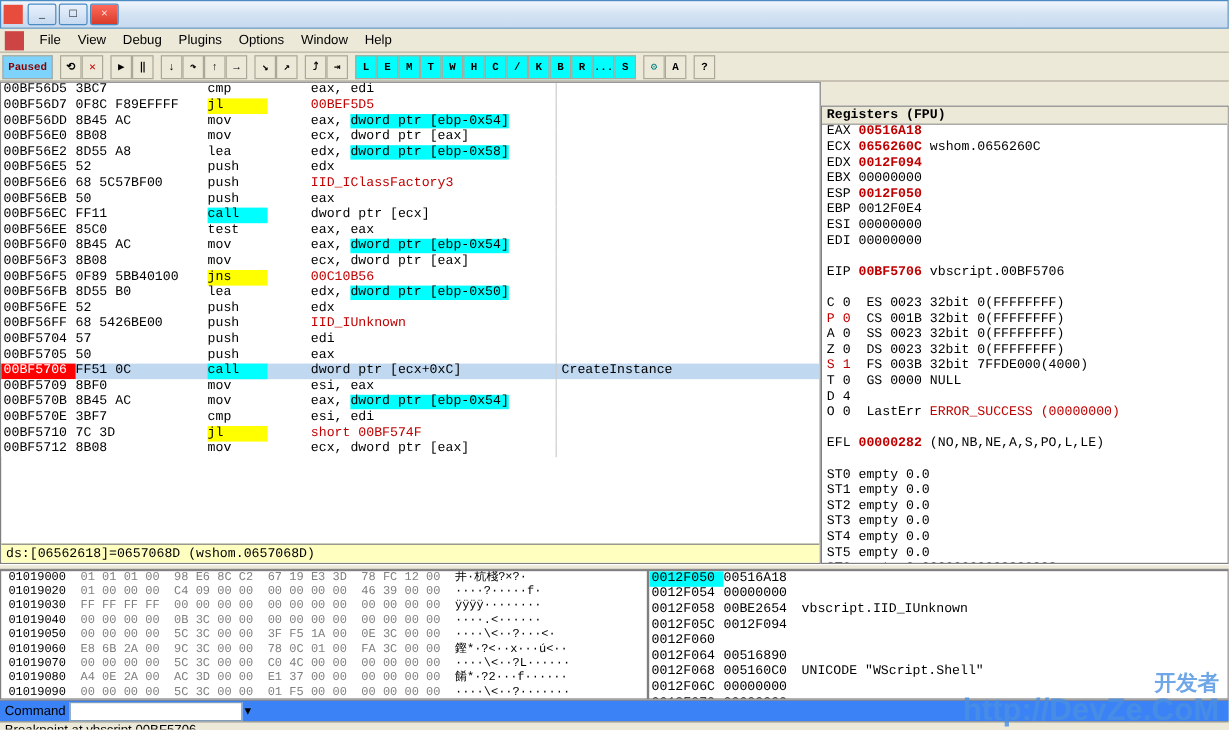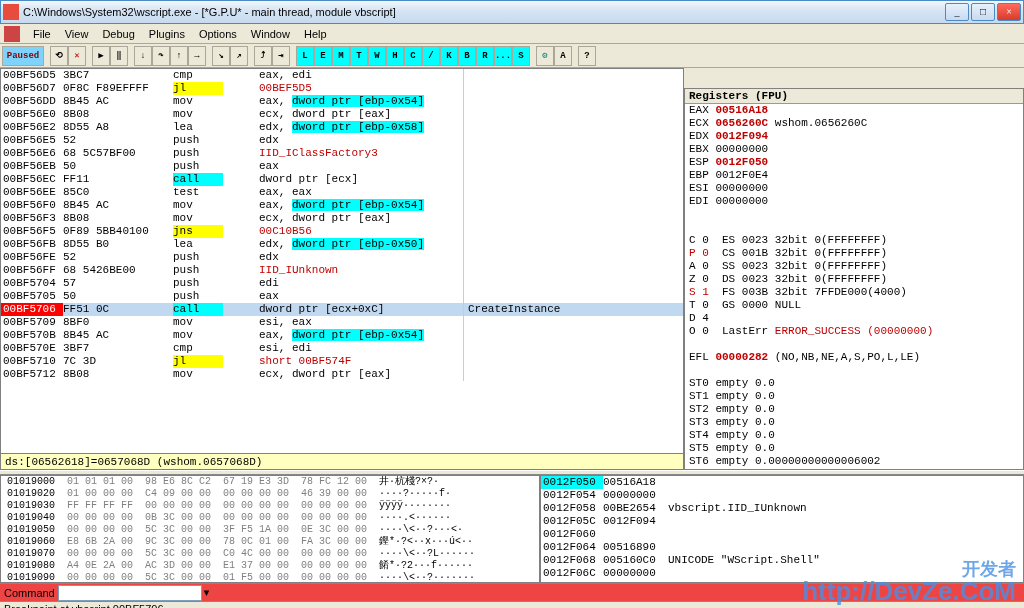--- a/index.html
+++ b/index.html
@@ -46,32 +46,31 @@
 .dump { width:540px; background:#fff; border:1px solid #808080; overflow:hidden; font-size:10px; line-height:12px; }
 .dumprow { white-space:pre; padding:0 6px; }
 .da { color:#000; }
 .db { color:#808080; }
 .dascii { color:#000; }
 .stack { flex:1; background:#fff; border:1px solid #808080; overflow:hidden; font-size:11px; }
 .srow { display:flex; height:13px; white-space:pre; }
 .saddr { width:62px; padding-left:2px; }
 .sval { width:65px; }
 .scmt { flex:1; color:#000; }
-.cmdbar { height:18px; background:#ef4444; display:flex; align-items:center; padding:1px 4px; border-top:1px solid #888; font-family:Tahoma,sans-serif; font-size:11px; }
+.cmdbar { height:18px; background:#3b82f6; display:flex; align-items:center; padding:1px 4px; border-top:1px solid #888; font-family:Tahoma,sans-serif; font-size:11px; }
 .cmdbar input { flex:0 0 140px; height:16px; font-size:11px; border:1px solid #7f9db9; }
 .status { height:18px; background:#ece9d8; padding:1px 4px; border-top:1px solid #888; font-family:Tahoma,sans-serif; font-size:11px; }
 .watermark { position:absolute; right:8px; bottom:4px; font-size:26px; font-weight:bold; color:#4a90e2; opacity:0.8; font-family:Arial,sans-serif; pointer-events:none; line-height:1; text-align:right; }
 .watermark .cn { font-size:18px; }
 </style>
 </head>
 <body>
 
 <div class="titlebar">
   <div class="icon"></div>
-  <div class="title">C:\Windows\System32\wscript.exe - [*G.P.U* - main thread, module vbscript]</div>
   <div class="winbtns">
     <div class="winbtn">_</div>
     <div class="winbtn">□</div>
     <div class="winbtn close">×</div>
   </div>
 </div>
 
 <div class="menubar">
   <div class="icn"></div>
   <span>File</span>
@@ -172,20 +171,21 @@
     <div id="regs">
         <div class="regline">EAX <span class="regval-r">00516A18</span> </div>
         <div class="regline">ECX <span class="regval-r">0656260C</span> wshom.0656260C</div>
         <div class="regline">EDX <span class="regval-r">0012F094</span> </div>
         <div class="regline">EBX <span class="regval-k">00000000</span> </div>
         <div class="regline">ESP <span class="regval-r">0012F050</span> </div>
         <div class="regline">EBP <span class="regval-k">0012F0E4</span> </div>
         <div class="regline">ESI <span class="regval-k">00000000</span> </div>
         <div class="regline">EDI <span class="regval-k">00000000</span> </div>
         <div class="regline"></div>
+        <div class="regline">EIP <span class="regval-r">00BF5706</span> vbscript.00BF5706</div>
         <div class="regline"></div>
         <div class="regline">C 0  ES 0023 32bit 0(FFFFFFFF)</div>
         <div class="regline"><span class="txt-red">P 0</span>  CS 001B 32bit 0(FFFFFFFF)</div>
         <div class="regline">A 0  SS 0023 32bit 0(FFFFFFFF)</div>
         <div class="regline">Z 0  DS 0023 32bit 0(FFFFFFFF)</div>
         <div class="regline"><span class="txt-red">S 1</span>  FS 003B 32bit 7FFDE000(4000)</div>
         <div class="regline">T 0  GS 0000 NULL</div>
         <div class="regline">D 4</div>
         <div class="regline">O 0  LastErr <span class="txt-red">ERROR_SUCCESS (00000000)</span></div>
         <div class="regline"></div>

